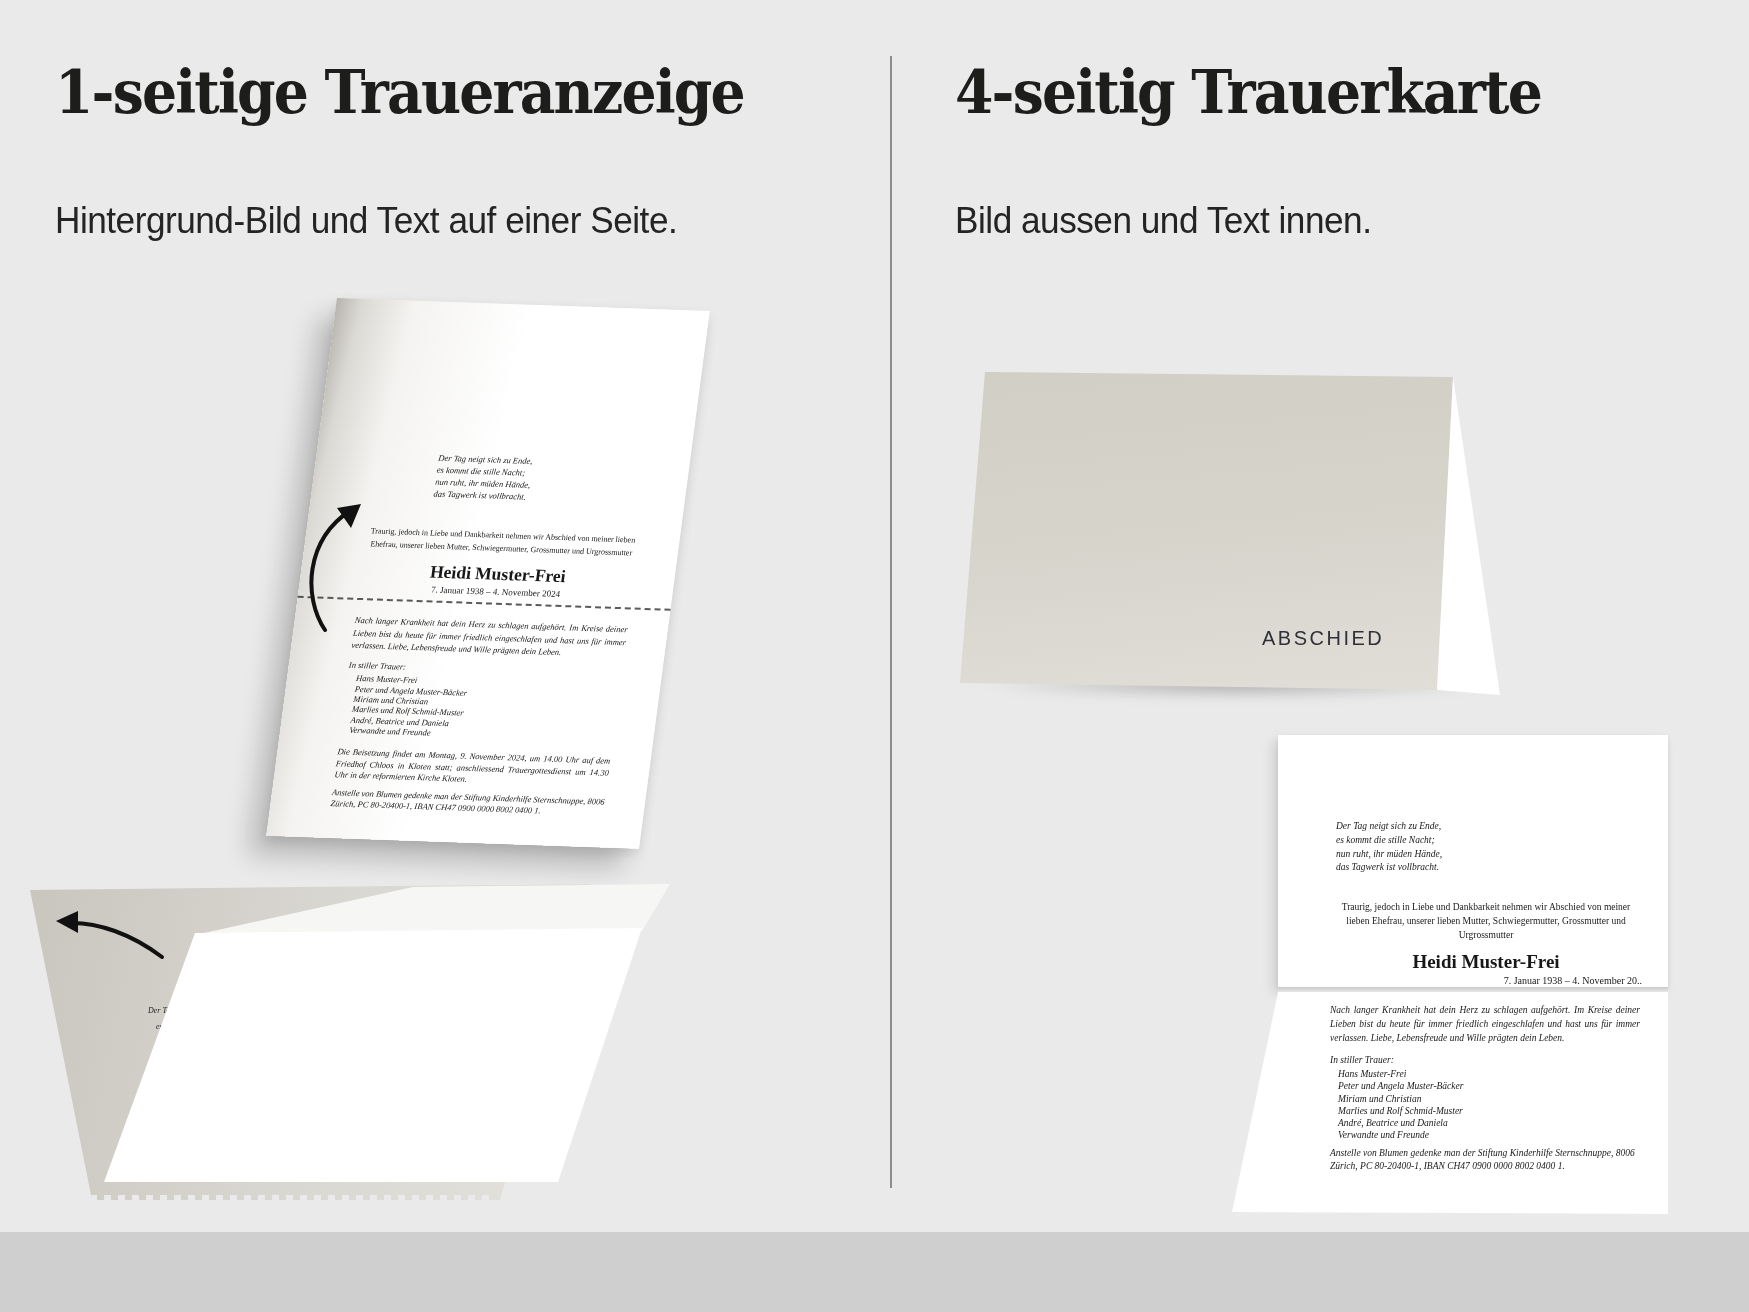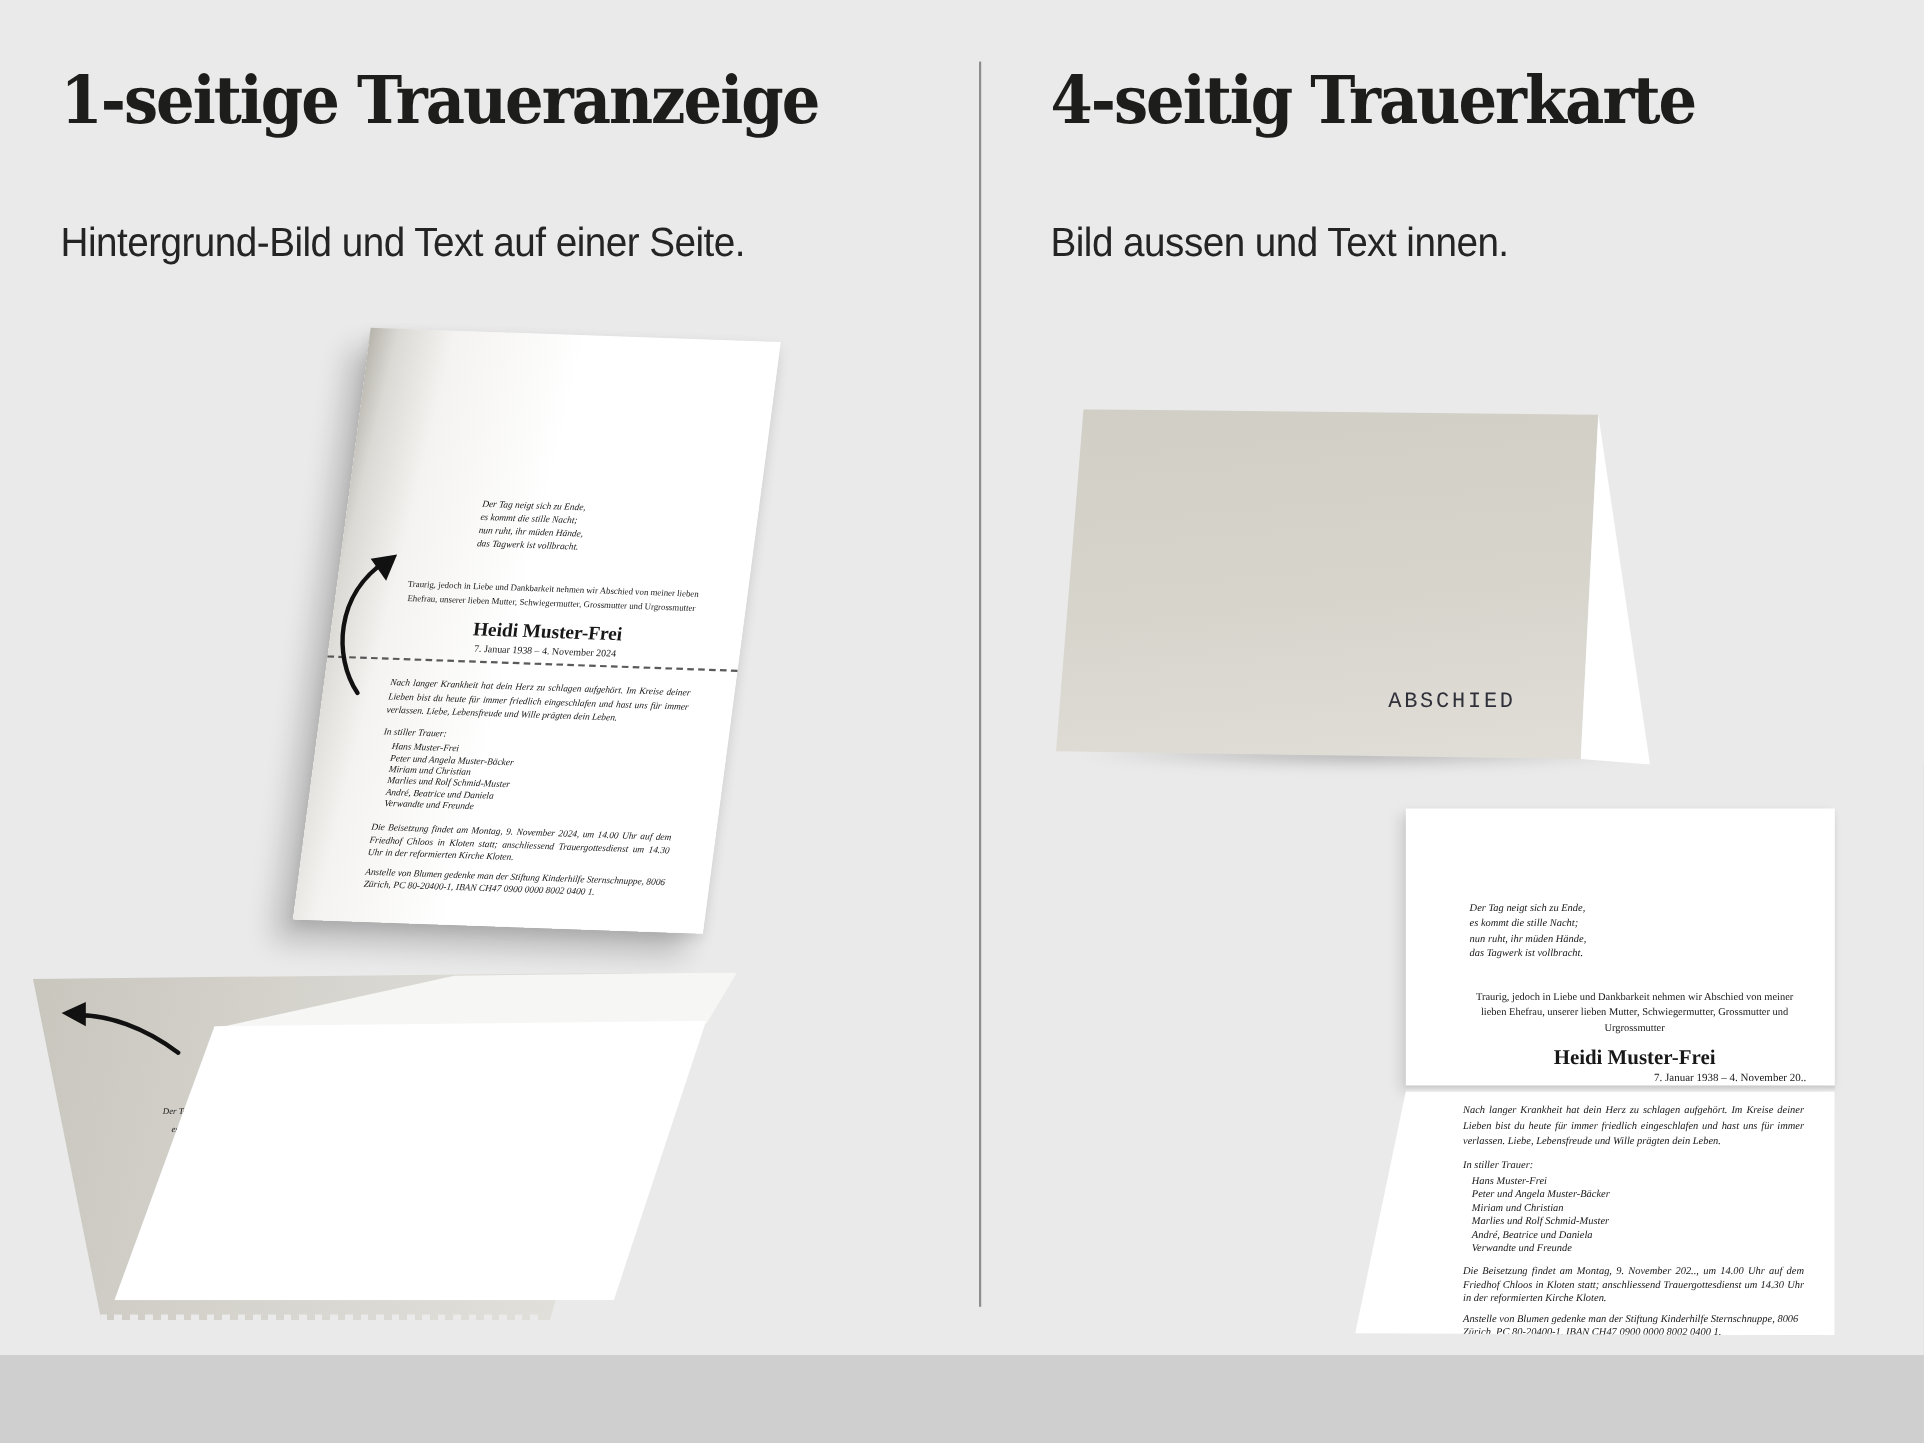--- a/index.html
+++ b/index.html
@@ -42,21 +42,21 @@
   .bl-white{position:absolute;left:30px;top:884px;width:640px;height:316px;
             clip-path:polygon(165px 49px,612px 44px,528px 298px,74px 298px);
             background:linear-gradient(100deg,#e6e6e6 0%,#ffffff 12%);
             filter:drop-shadow(-8px 10px 10px rgba(0,0,0,.16));}
   
   .cover-shadow{position:absolute;left:975px;top:672px;width:520px;height:26px;
                 background:radial-gradient(ellipse at 50% 50%,rgba(0,0,0,.28),rgba(0,0,0,0) 70%);filter:blur(6px);}
   .cover-front{position:absolute;left:955px;top:365px;width:560px;height:340px;
                clip-path:polygon(30px 7px,498px 12px,482px 325px,5px 318px);
                background:linear-gradient(175deg,#d1cec5 0%,#d7d4cc 50%,#e1dfd8 100%);}
-  .cover-label{position:absolute;left:307px;top:262px;font-family:Liberation Mono, monospace;
+  .cover-label{position:absolute;left:307px;top:262px;font-family:Liberation Sans, sans-serif;
                font-size:20px;letter-spacing:2.5px;color:#30303a;}
   .cover-inner{position:absolute;left:955px;top:365px;width:560px;height:340px;
                clip-path:polygon(498px 12px,545px 330px,482px 325px);
                background:linear-gradient(102deg,#9e9e9e 0%,#e9e9e9 16%,#ffffff 45%);}
   
   .rc-top{position:absolute;left:1278px;top:735px;width:390px;height:252px;background:#fff;
           box-shadow:-5px 6px 12px rgba(0,0,0,.12),0 2px 5px rgba(0,0,0,.08);
           font-family:"Liberation Serif",serif;color:#181818;}
   .rc-fold{position:absolute;left:1278px;top:987px;width:390px;height:5px;
            background:linear-gradient(#c9c9c9,#e8e8e8);}
@@ -165,21 +165,20 @@
       <div class="r-obituary">Nach langer Krankheit hat dein Herz zu schlagen aufgehört. Im Kreise deiner Lieben bist du heute für immer friedlich eingeschlafen und hast uns für immer verlassen. Liebe, Lebensfreude und Wille prägten dein Leben.</div>
       <div class="r-mourn-label">In stiller Trauer:</div>
       <div class="r-mourners">
         <div>Hans Muster-Frei</div>
         <div>Peter und Angela Muster-Bäcker</div>
         <div>Miriam und Christian</div>
         <div>Marlies und Rolf Schmid-Muster</div>
         <div>André, Beatrice und Daniela</div>
         <div>Verwandte und Freunde</div>
       </div>
-      <div class="r-funeral">Die Beisetzung findet am Montag, 9. November 202.., um 14.00 Uhr auf dem Friedhof Chloos in Kloten statt; anschliessend Trauergottesdienst um 14.30 Uhr in der reformierten Kirche Kloten.</div>
       <div class="r-donation">Anstelle von Blumen gedenke man der Stiftung Kinderhilfe Sternschnuppe, 8006 Zürich, PC 80-20400-1, IBAN CH47 0900 0000 8002 0400 1.</div>
     </div>
   </div>
 
   <div class="footer-label">Muster und weitere Infos</div>
   <svg class="footer-arrow" width="120" height="40" viewBox="0 0 120 40">
     <line x1="8" y1="20" x2="92" y2="20" stroke="#111" stroke-width="6"></line>
     <path d="M112,20 L84,6 L84,34 Z" fill="#111"></path>
   </svg>
 

